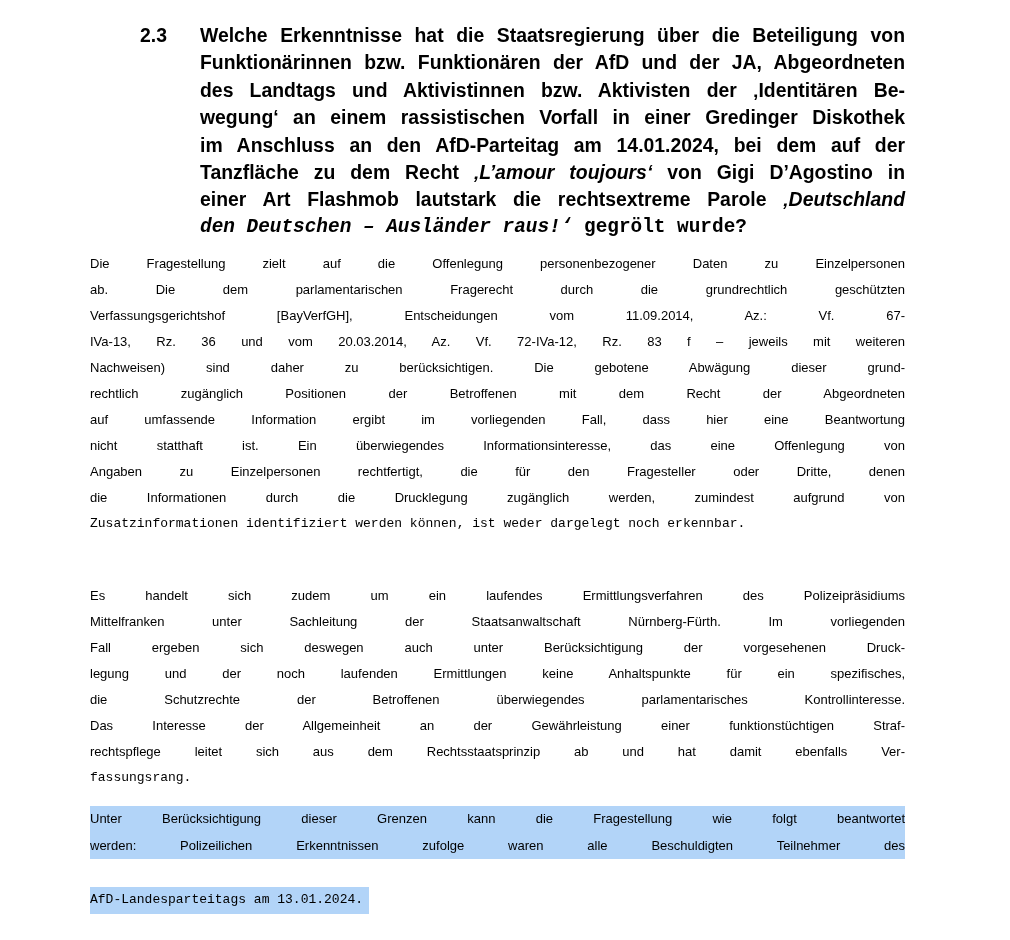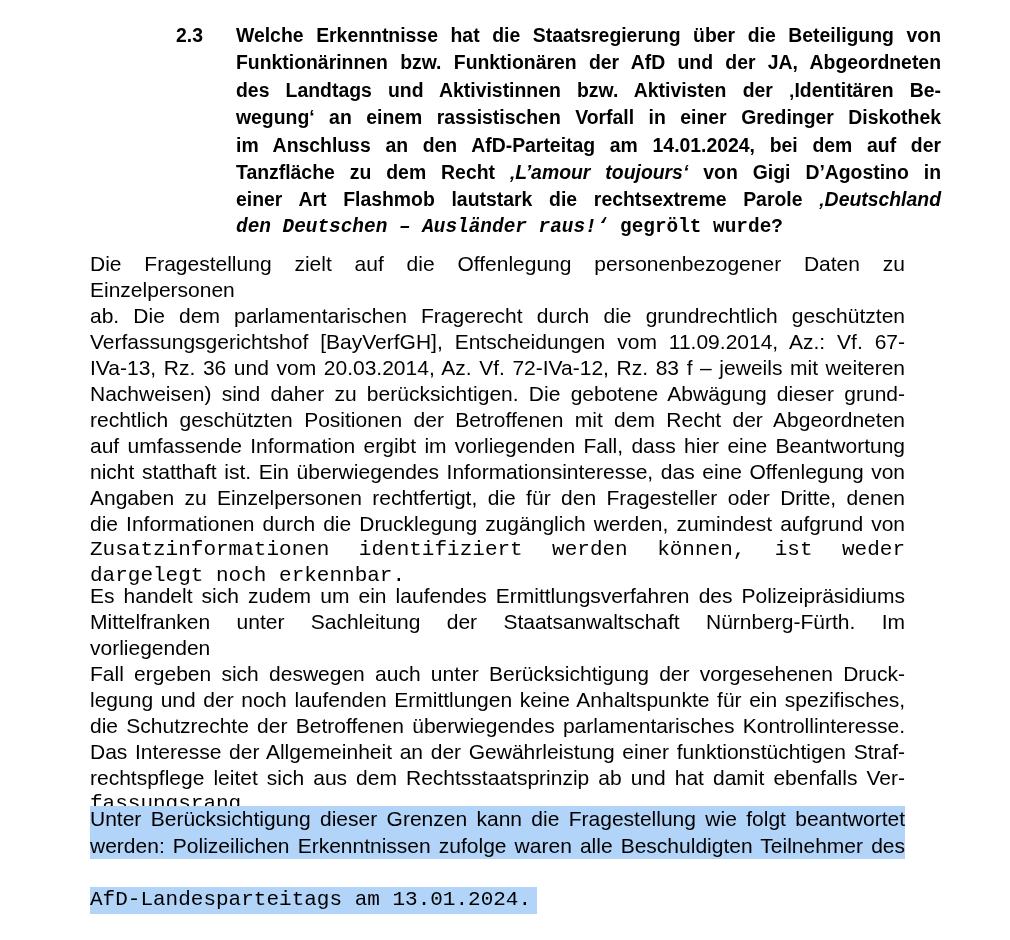--- a/index.html
+++ b/index.html
@@ -23,36 +23,35 @@
   
   .question {
     position: absolute;
     top: 22px;
     left: 140px;
     width: 766px;
     display: flex;
     font-weight: bold;
     font-size: 19.4px;
     line-height: 27.4px;
-    margin-left: 36px;
   }
   .qnum {
     width: 60px;
     flex: none;
   }
   .qtext {
     width: 705px;
     flex: none;
   }
   
   .para {
     position: absolute;
     left: 90px;
     width: 815px;
-    font-size: 21px;
+    font-size: 13px;
     line-height: 26px;
   }
   .p1 { top: 251px; }
   .p2 { top: 583px; }
   .p3 { top: 806px; line-height: 26.6px; }
   
   .line {
     text-align: justify;
     text-align-last: justify;
     white-space: normal;
@@ -90,21 +89,21 @@
         <div class="line last"><span class="italic">den Deutschen – Ausländer raus!‘</span><span> gegrölt wurde?</span></div>
       </div>
   </div>
 
   <div class="para p1">
       <div class="line">Die Fragestellung zielt auf die Offenlegung personenbezogener Daten zu Einzelpersonen</div>
       <div class="line">ab. Die dem parlamentarischen Fragerecht durch die grundrechtlich geschützten</div>
       <div class="line">Verfassungsgerichtshof [BayVerfGH], Entscheidungen vom 11.09.2014, Az.: Vf. 67-</div>
       <div class="line">IVa-13, Rz. 36 und vom 20.03.2014, Az. Vf. 72-IVa-12, Rz. 83 f – jeweils mit weiteren</div>
       <div class="line">Nachweisen) sind daher zu berücksichtigen. Die gebotene Abwägung dieser grund-</div>
-      <div class="line">rechtlich geschützten Positionen der Betroffenen mit dem Recht der Abgeordneten</div>
+      <div class="line">rechtlich zugänglich Positionen der Betroffenen mit dem Recht der Abgeordneten</div>
       <div class="line">auf umfassende Information ergibt im vorliegenden Fall, dass hier eine Beantwortung</div>
       <div class="line">nicht statthaft ist. Ein überwiegendes Informationsinteresse, das eine Offenlegung von</div>
       <div class="line">Angaben zu Einzelpersonen rechtfertigt, die für den Fragesteller oder Dritte, denen</div>
       <div class="line">die Informationen durch die Drucklegung zugänglich werden, zumindest aufgrund von</div>
       <div class="line last">Zusatzinformationen identifiziert werden können, ist weder dargelegt noch erkennbar.</div>
     </div>
 
   <div class="para p2">
       <div class="line">Es handelt sich zudem um ein laufendes Ermittlungsverfahren des Polizeipräsidiums</div>
       <div class="line">Mittelfranken unter Sachleitung der Staatsanwaltschaft Nürnberg-Fürth. Im vorliegenden</div>

